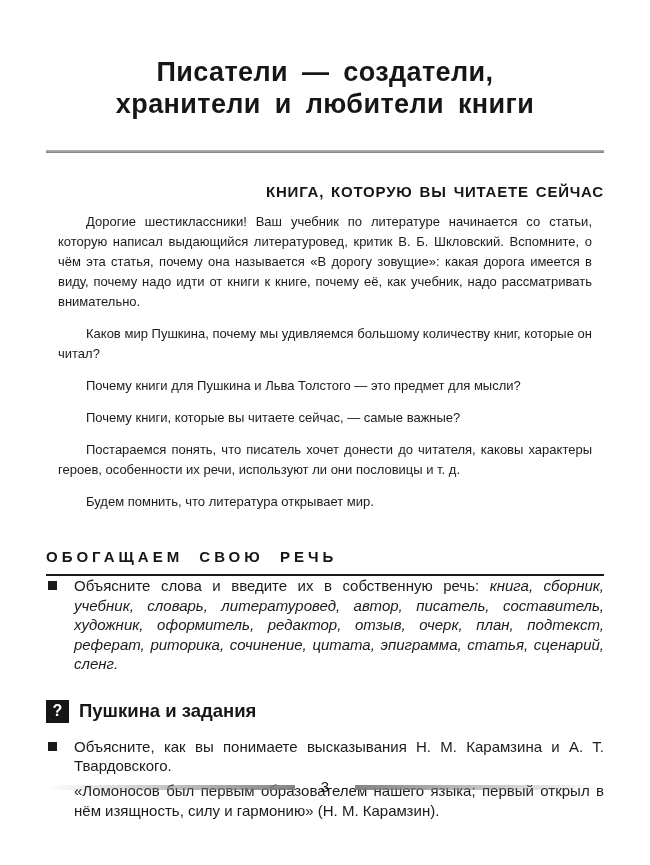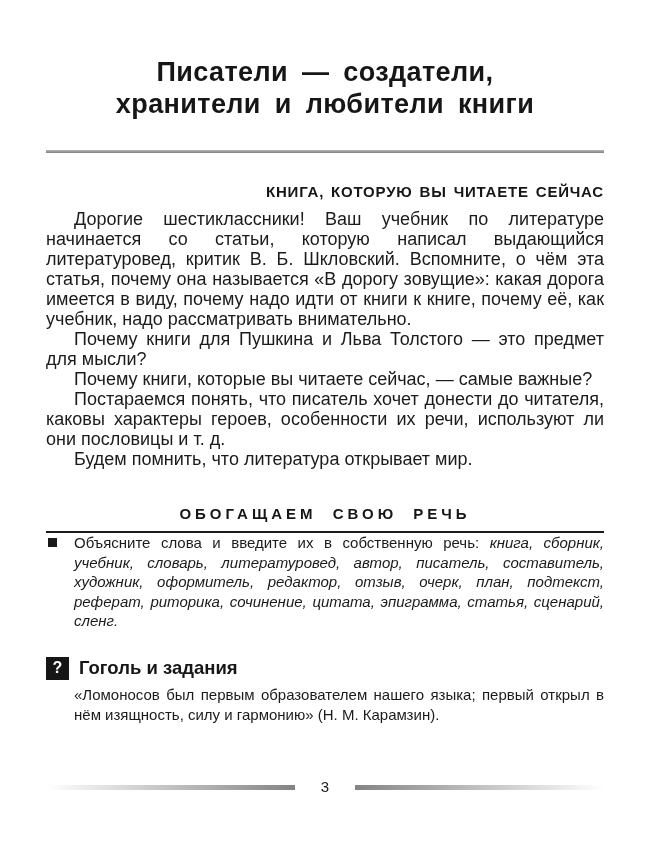--- a/index.html
+++ b/index.html
@@ -34,31 +34,31 @@
   .chapter-heading {
     margin: 30px 0 9px 0;
     font-size: 15px;
     font-weight: bold;
     text-align: right;
     letter-spacing: 0.8px;
     word-spacing: 2px;
     color: #161616;
   }
   .para {
-    margin: 0;
-    font-size: 18px;
+    margin: 12px;
+    font-size: 13px;
     line-height: 20px;
     text-align: justify;
     text-indent: 28px;
   }
   .speech-heading {
     margin: 36px 0 0 0;
     font-size: 15px;
     font-weight: bold;
-    text-align: center;
+    text-align: left;
     letter-spacing: 4px;
     word-spacing: 8px;
     color: #161616;
   }
   .black-rule {
     margin-top: 9px;
     height: 2px;
     background: #1a1a1a;
   }
   .bullet-item {
@@ -132,39 +132,44 @@
 
 <div class="page">
   <div class="content">
 
     <h1 class="title">Писатели — создатели, хранители и любители книги</h1>
     <div class="title-rule"></div>
 
     <h2 class="chapter-heading">КНИГА, КОТОРУЮ ВЫ ЧИТАЕТЕ СЕЙЧАС</h2>
 
     <p class="para">Дорогие шестиклассники! Ваш учебник по литературе начинается со статьи, которую написал выдающийся литературовед, критик В. Б. Шкловский. Вспомните, о чём эта статья, почему она называется «В дорогу зовущие»: какая дорога имеется в виду, почему надо идти от книги к книге, почему её, как учебник, надо рассматривать внимательно.</p>
+    <p class="para">Каков мир Пушкина, почему мы удивляемся большому количеству книг, которые он читал?</p>
     <p class="para">Почему книги для Пушкина и Льва Толстого — это предмет для мысли?</p>
     <p class="para">Почему книги, которые вы читаете сейчас, — самые важные?</p>
     <p class="para">Постараемся понять, что писатель хочет донести до читателя, каковы характеры героев, особенности их речи, используют ли они пословицы и т. д.</p>
     <p class="para">Будем помнить, что литература открывает мир.</p>
 
     <h2 class="speech-heading">ОБОГАЩАЕМ СВОЮ РЕЧЬ</h2>
     <div class="black-rule"></div>
 
     <div class="bullet-item">
       <span class="sq"></span>
       <span class="bullet-text"><span>Объясните слова и введите их в собственную речь:</span>
         <i>книга, сборник, учебник, словарь, литературовед, автор, писатель, составитель, художник, оформитель, редактор, отзыв, очерк, план, подтекст, реферат, риторика, сочинение, цитата, эпиграмма, статья, сценарий, сленг.</i></span>
     </div>
 
     <div class="qa-heading">
       <span class="q-icon">?</span>
-      <span class="qa-label">Гоголь и задания</span>
+      <span class="qa-label">Пушкина и задания</span>
     </div>
 
+    <div class="bullet-item qa-bullet">
+      <span class="sq"></span>
+      <span class="bullet-text">Объясните, как вы понимаете высказывания Н. М. Карамзина и А. Т. Твардовского.</span>
+    </div>
 
     <p class="quote">«Ломоносов был первым образователем нашего языка; первый открыл в нём изящность, силу и гармонию» (Н. М. Карамзин).</p>
 
   </div>
 
   <div class="footer">
     <div class="footer-bar bar-left"></div>
     <div class="page-num">3</div>
     <div class="footer-bar bar-right"></div>
   </div>

